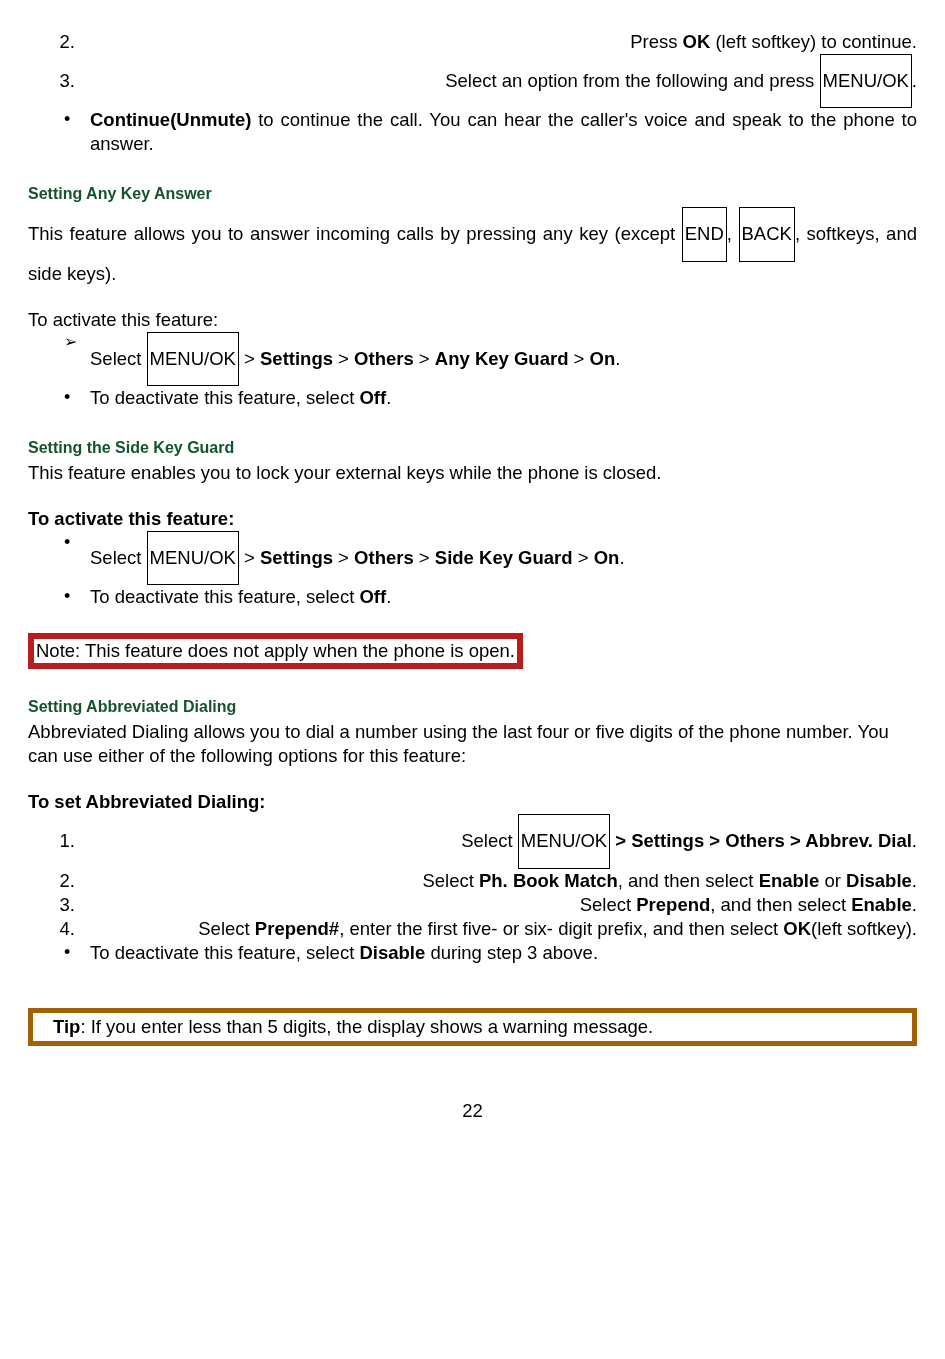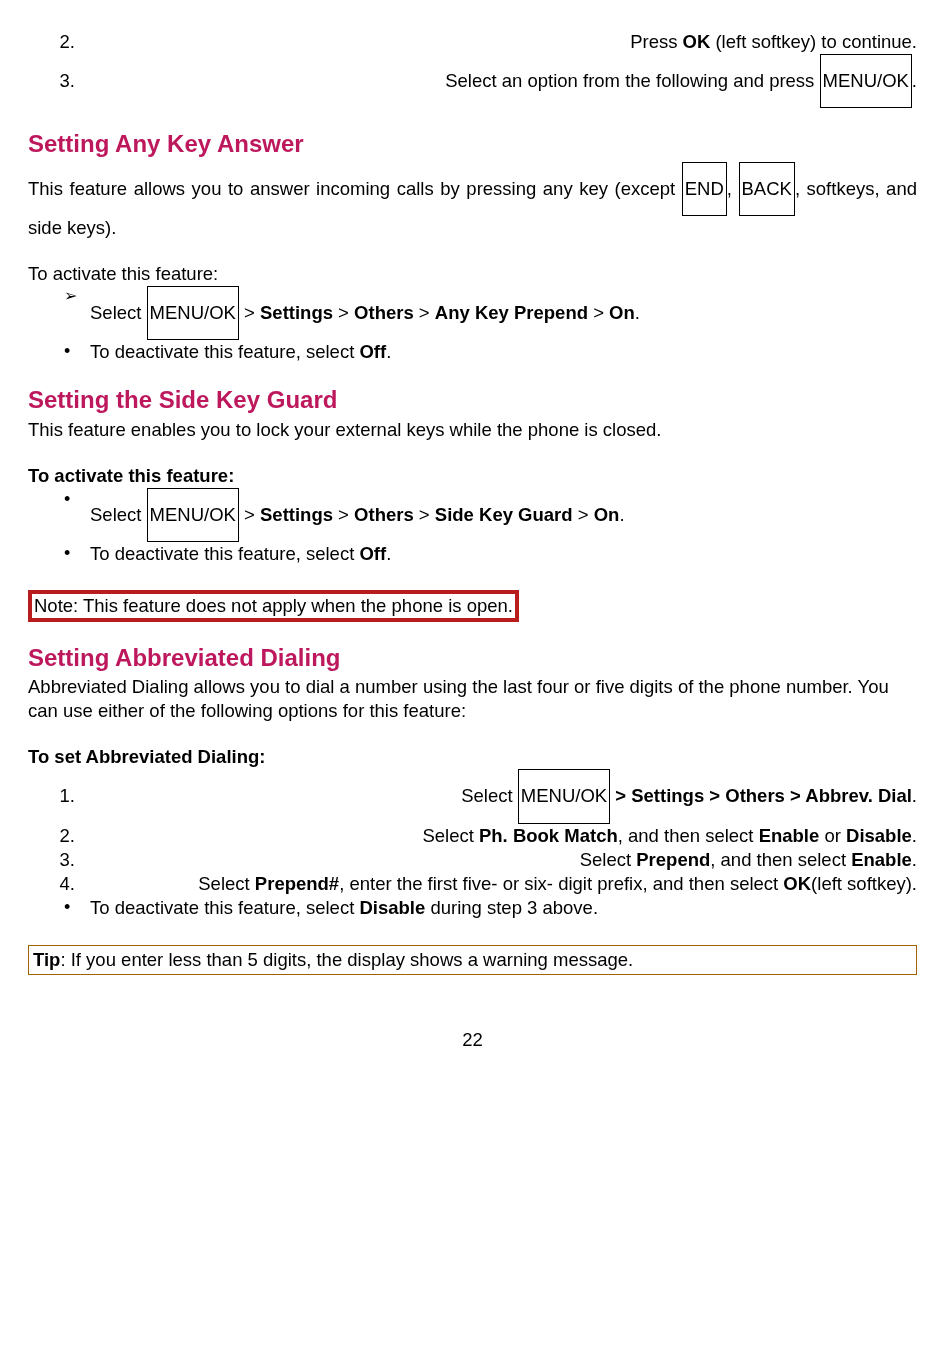--- a/index.html
+++ b/index.html
@@ -6,24 +6,24 @@
     font-family: Arial, Helvetica, sans-serif;
     font-size: 18.5px;
     line-height: 1.3;
     margin: 0;
     padding: 30px 28px;
     color: #000;
     width: 945px;
     box-sizing: border-box;
   }
   h2 {
-    color: #be185d;
+    color: #14532d;
     font-weight: bold;
-    font-size: 24px;
-    margin: 20px 0 2px 0;
+    font-size: 16px;
+    margin: 28px 0 2px 0;
   }
   .boxed {
     border: 1px solid #000;
     padding: 16px 2px;
     display: inline-block;
     line-height: 1.1;
   }
   ol {
     margin: 0;
     padding-left: 52px;
@@ -50,26 +50,26 @@
     top: 0;
     font-size: 18px;
   }
   ul.arrow li::before {
     content: "➢";
     font-size: 16px;
   }
   .gap { height: 22px; }
   .justify { text-align: justify; }
   .tipbox {
-    border: 1px solid #a16207;
-    padding: 2px 4px;
-    margin-top: 3px;
+    border: 5px solid #a16207;
+    padding: 2px 20px;
+    margin-top: 21px;
   }
   .notebox {
-    border: 4px solid #b91c1c;
+    border: 6px solid #b91c1c;
     padding: 0 2px;
     display: inline-block;
     margin-top: 2px;
   }
   .pagenum {
     text-align: center;
     margin-top: 53px;
     font-size: 18.5px;
   }
 </style>
@@ -79,31 +79,34 @@
 <ol start="2">
   <li>
     <span>Press </span><b>OK</b><span> (left softkey) to continue.</span>
   </li>
   <li>
     <span>Select an option from the following and press </span><span class="boxed">MENU/OK</span><span>.</span>
   </li>
 </ol>
 
 <ul>
+  <li class="justify">
+    <b>Continue(Unmute)</b><span> to continue the call. You can hear the caller's voice and speak to the phone to answer.</span>
+  </li>
 </ul>
 
 <h2>Setting Any Key Answer</h2>
 <div class="justify">
   <span>This feature allows you to answer incoming calls by pressing any key (except </span><span class="boxed">END</span><span>,  </span><span class="boxed">BACK</span><span>, softkeys, and side keys).</span>
 </div>
 <div class="gap"></div>
 <div>To activate this feature:</div>
 <ul class="arrow">
   <li>
-    <span>Select </span><span class="boxed">MENU/OK</span><span> &gt; </span><b>Settings</b><span> &gt; </span><b>Others</b><span> &gt; </span><b>Any Key Prepend</b><span> &gt; </span><b>On</b><span>.</span>
+    <span>Select </span><span class="boxed">MENU/OK</span><span> &gt; </span><b>Settings</b><span> &gt; </span><b>Others</b><span> &gt; </span><b>Any Key Guard</b><span> &gt; </span><b>On</b><span>.</span>
   </li>
 </ul>
 <ul>
   <li>
     <span>To deactivate this feature, select </span><b>Off</b><span>.</span>
   </li>
 </ul>
 
 <h2>Setting the Side Key Guard</h2>
 <div>This feature enables you to lock your external keys while the phone is closed.</div>

